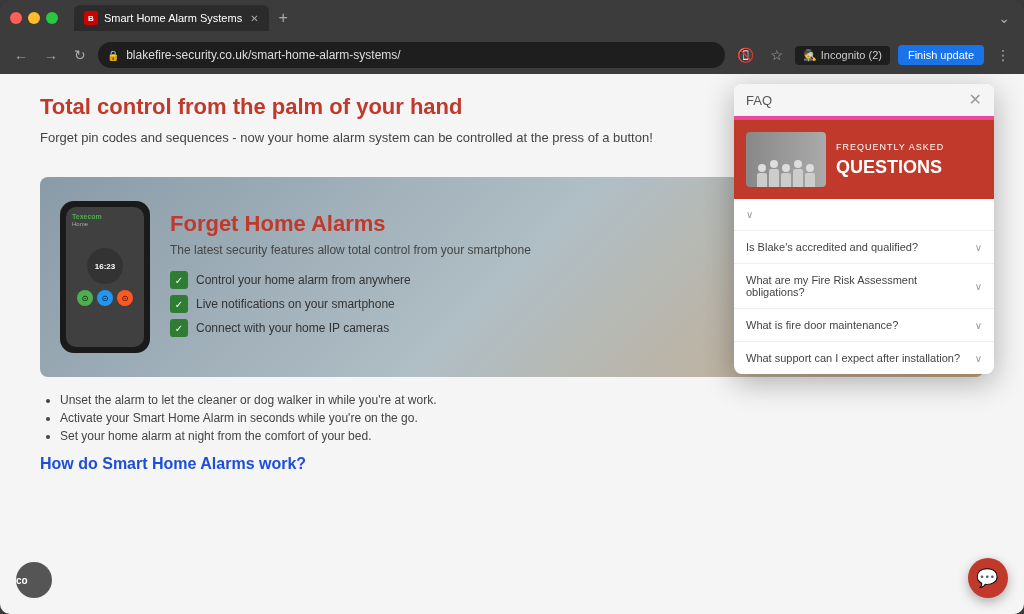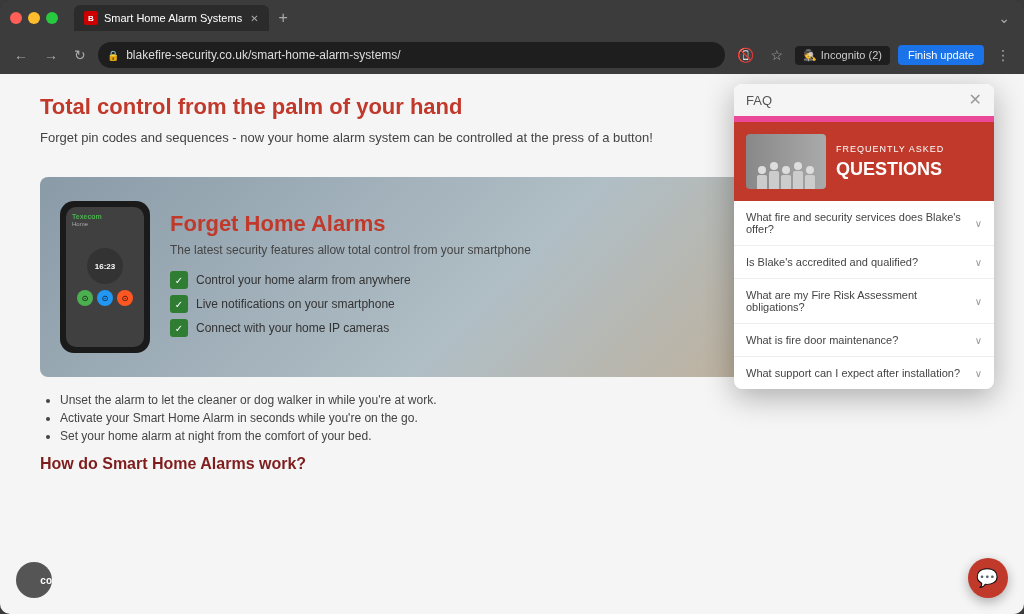--- a/index.html
+++ b/index.html
@@ -325,21 +325,21 @@
       margin-bottom: 12px;
     }
 
     .bullet-list li {
       font-size: 12px;
       color: #444;
       margin-bottom: 4px;
     }
 
     .section-title {
-      color: #7f1d1d;
+      color: #1d4ed8;
       font-size: 16px;
       font-weight: bold;
     }
 
     
     .faq-popup {
       position: absolute;
       right: 30px;
       top: 10px;
       width: 260px;
@@ -349,21 +349,21 @@
       overflow: hidden;
       z-index: 100;
     }
 
     .faq-header {
       background: #f5f5f5;
       padding: 8px 12px;
       display: flex;
       align-items: center;
       justify-content: space-between;
-      border-bottom: 6px solid #ec4899;
+      border-bottom: 4px solid #ec4899;
     }
 
     .faq-title {
       font-size: 13px;
       color: #555;
       font-weight: 500;
     }
 
     .faq-close {
       color: #999;
@@ -496,21 +496,21 @@
     .co-widget {
       position: absolute;
       bottom: 16px;
       left: 16px;
       width: 36px;
       height: 36px;
       background: #555;
       border-radius: 50%;
       display: flex;
       align-items: center;
-      justify-content: flex-end;
+      justify-content: flex-start;
       cursor: pointer;
     }
 
     .co-text {
       color: white;
       font-size: 10px;
       font-weight: bold;
     }
 
     .browser-extra-btn {
@@ -648,21 +648,20 @@
           </div>
         </div>
         <div class="faq-banner-text">
           <span class="frequently">FREQUENTLY ASKED</span>
           <span class="questions">QUESTIONS</span>
         </div>
       </div>
 
       <div class="faq-items">
         <div class="faq-item">
-          <span class="faq-item-text">What fire and security services does Blake's offer?</span>
           <span class="faq-chevron">∨</span>
         </div>
         <div class="faq-item">
           <span class="faq-item-text">Is Blake's accredited and qualified?</span>
           <span class="faq-chevron">∨</span>
         </div>
         <div class="faq-item">
           <span class="faq-item-text">What are my Fire Risk Assessment obligations?</span>
           <span class="faq-chevron">∨</span>
         </div>

